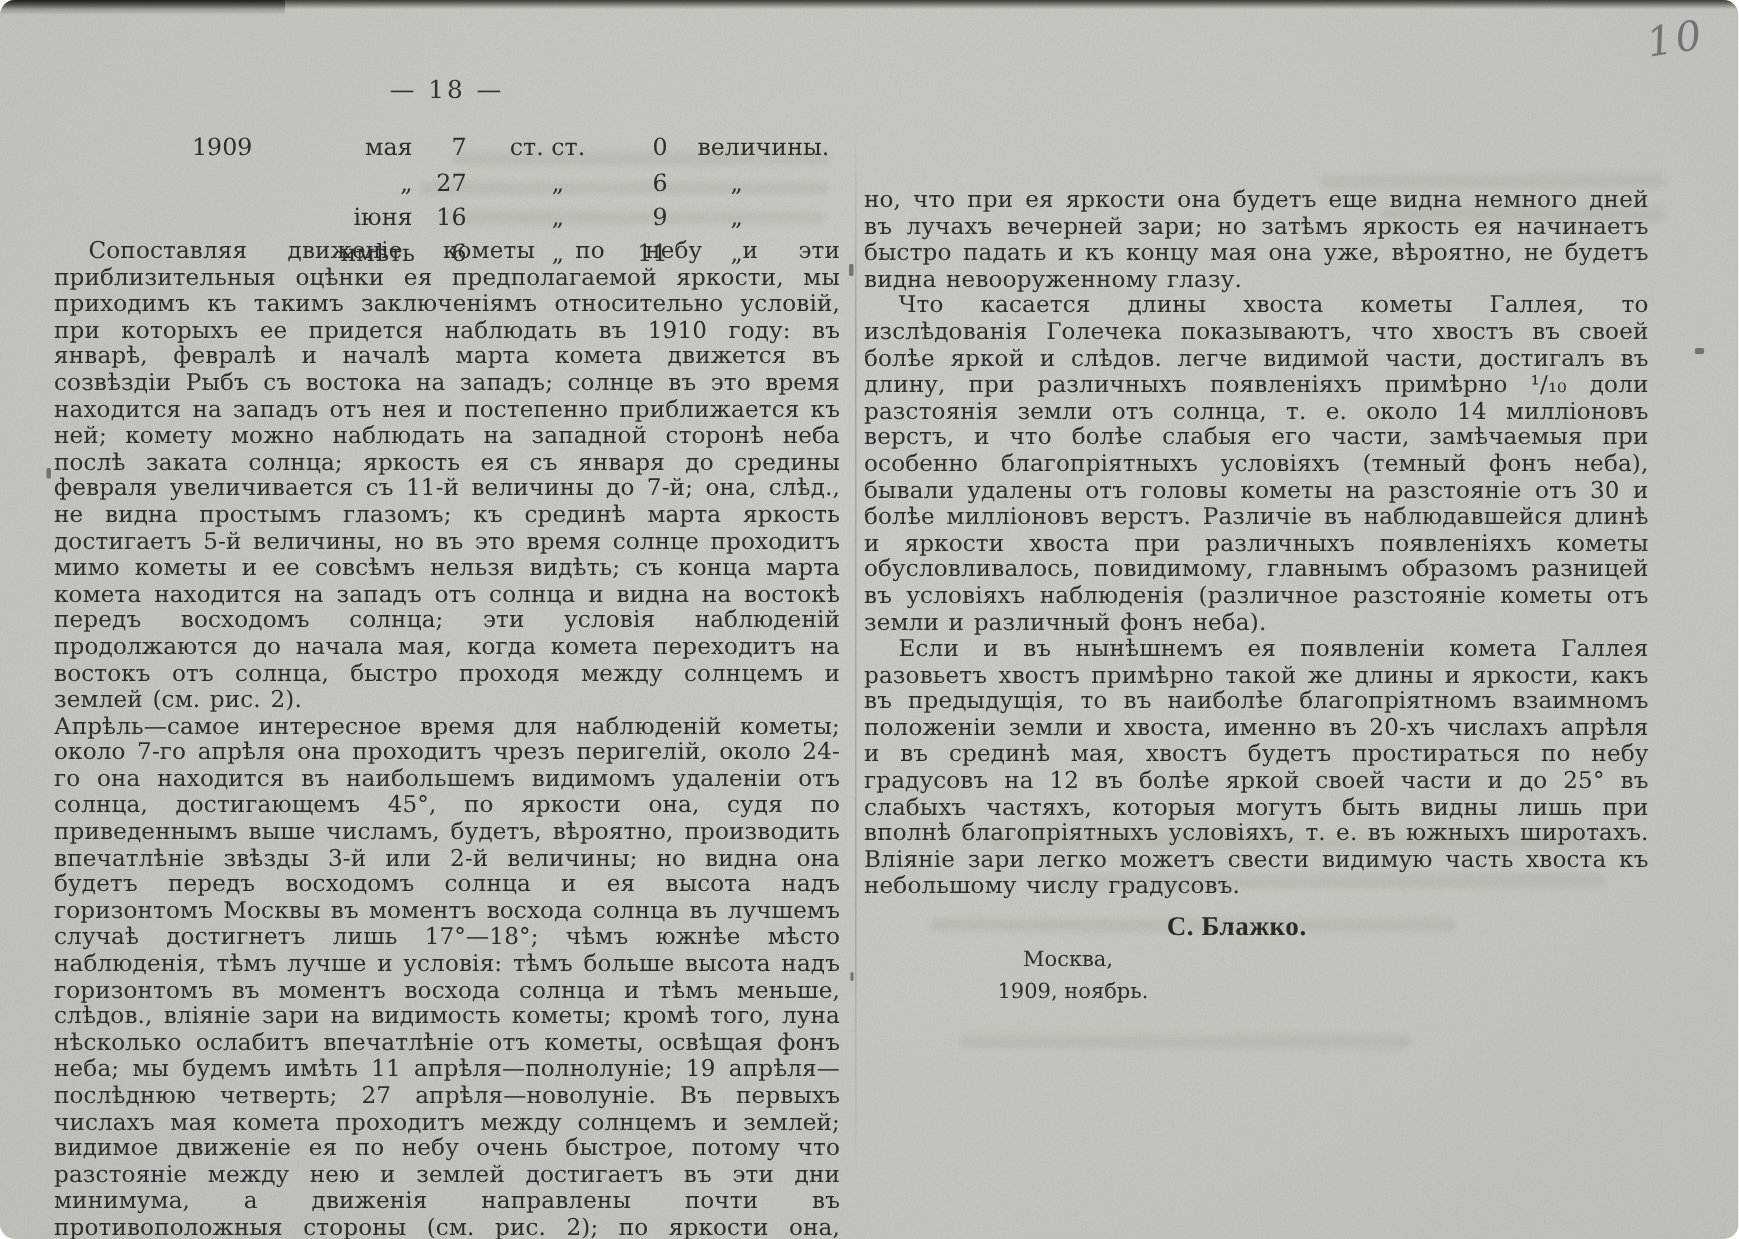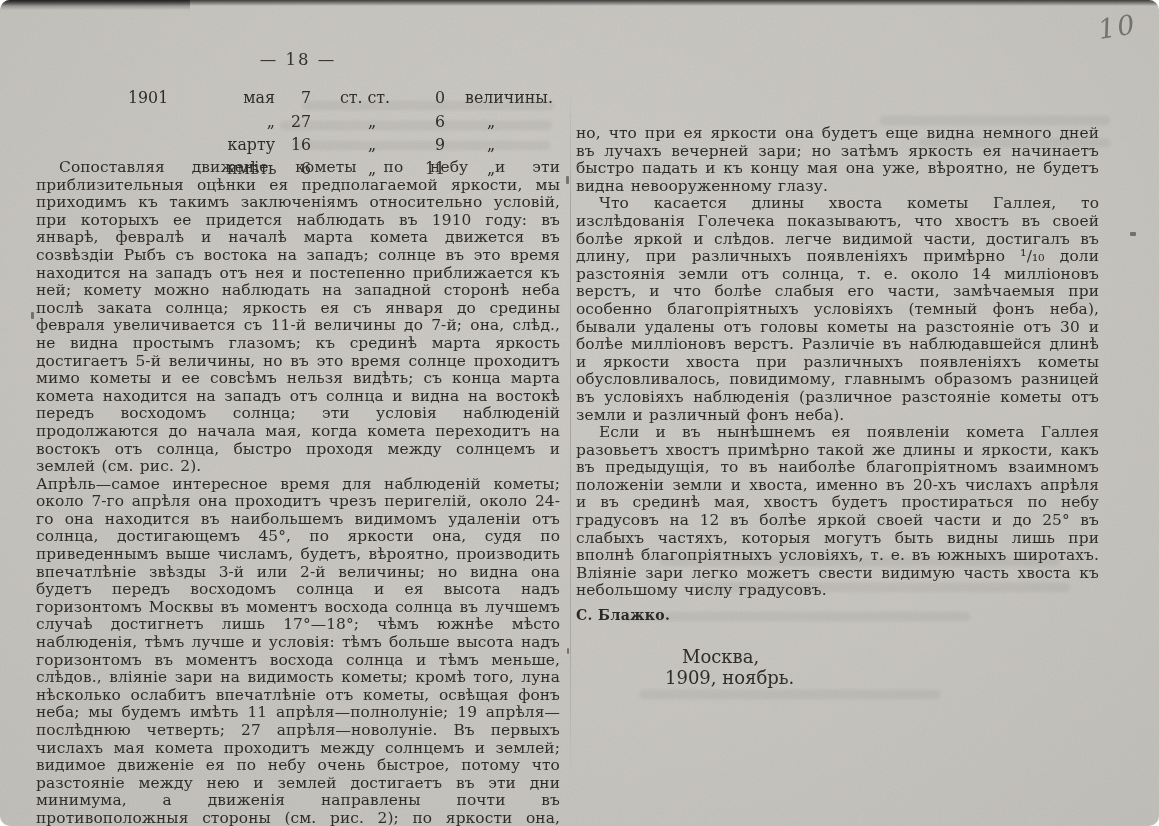--- a/index.html
+++ b/index.html
@@ -69,28 +69,29 @@
     font-size:15.4px;
     line-height:17.6px;
     text-align:justify;
     word-spacing:.09em;
     letter-spacing:.1px;
   }
   .textcol p.indent{text-indent:23px;}
 
   .signature{
     margin-top:7px;
-    text-align:left;
+    text-align:center;
     padding-right:26px;
     font-weight:bold;
-    font-size:14px;
+    font-size:18px;
     letter-spacing:.4px;
     color:#2b2926;
+    font-family:Liberation Serif, serif;
   }
-  .imprint{margin-top:24px;font-size:18px;line-height:20.5px;color:#2f2d29;}
+  .imprint{margin-top:2px;font-size:14px;line-height:20.5px;color:#2f2d29;}
   .imprint span{display:block;}
   .imprint .l1{padding-left:106px;}
   .imprint .l2{padding-left:28px;}
   .imprint .l3{padding-left:89px;}
 
   .pencil{
     position:absolute;top:11px;left:1098px;
     font-size:27px;font-style:italic;
     color:rgba(96,95,92,.8);
     transform:rotate(-9deg);
@@ -136,38 +137,38 @@
   <div class="speck" style="left:1130px;top:232px;width:6px;height:4px;"></div>
   <div class="speck" style="left:566px;top:176px;width:3px;height:8px;"></div>
   <div class="speck" style="left:567px;top:648px;width:2px;height:6px;"></div>
 
   <div class="pencil">10</div>
 
   <div class="pagenum left">— 18 —</div>
 
   <div class="obs-table">
     <div class="trow">
-      <span class="c-year">1901</span>
+      <span class="c-year">1909</span>
       <span class="c-month">мая</span>
       <span class="c-day">7</span>
       <span class="c-cal">ст. ст.</span>
       <span class="c-mag">0</span>
       <span class="c-unit">величины.</span>
     </div>
     <div class="trow ditto">
       <span class="c-year"></span>
       <span class="c-month">„</span>
       <span class="c-day">27</span>
       <span class="c-cal">„</span>
       <span class="c-mag">6</span>
       <span class="c-unit">„</span>
     </div>
     <div class="trow ditto">
       <span class="c-year"></span>
-      <span class="c-month">карту</span>
+      <span class="c-month">іюня</span>
       <span class="c-day">16</span>
       <span class="c-cal">„</span>
       <span class="c-mag">9</span>
       <span class="c-unit">„</span>
     </div>
     <div class="trow ditto">
       <span class="c-year"></span>
       <span class="c-month">имѣть</span>
       <span class="c-day">6</span>
       <span class="c-cal">„</span>

